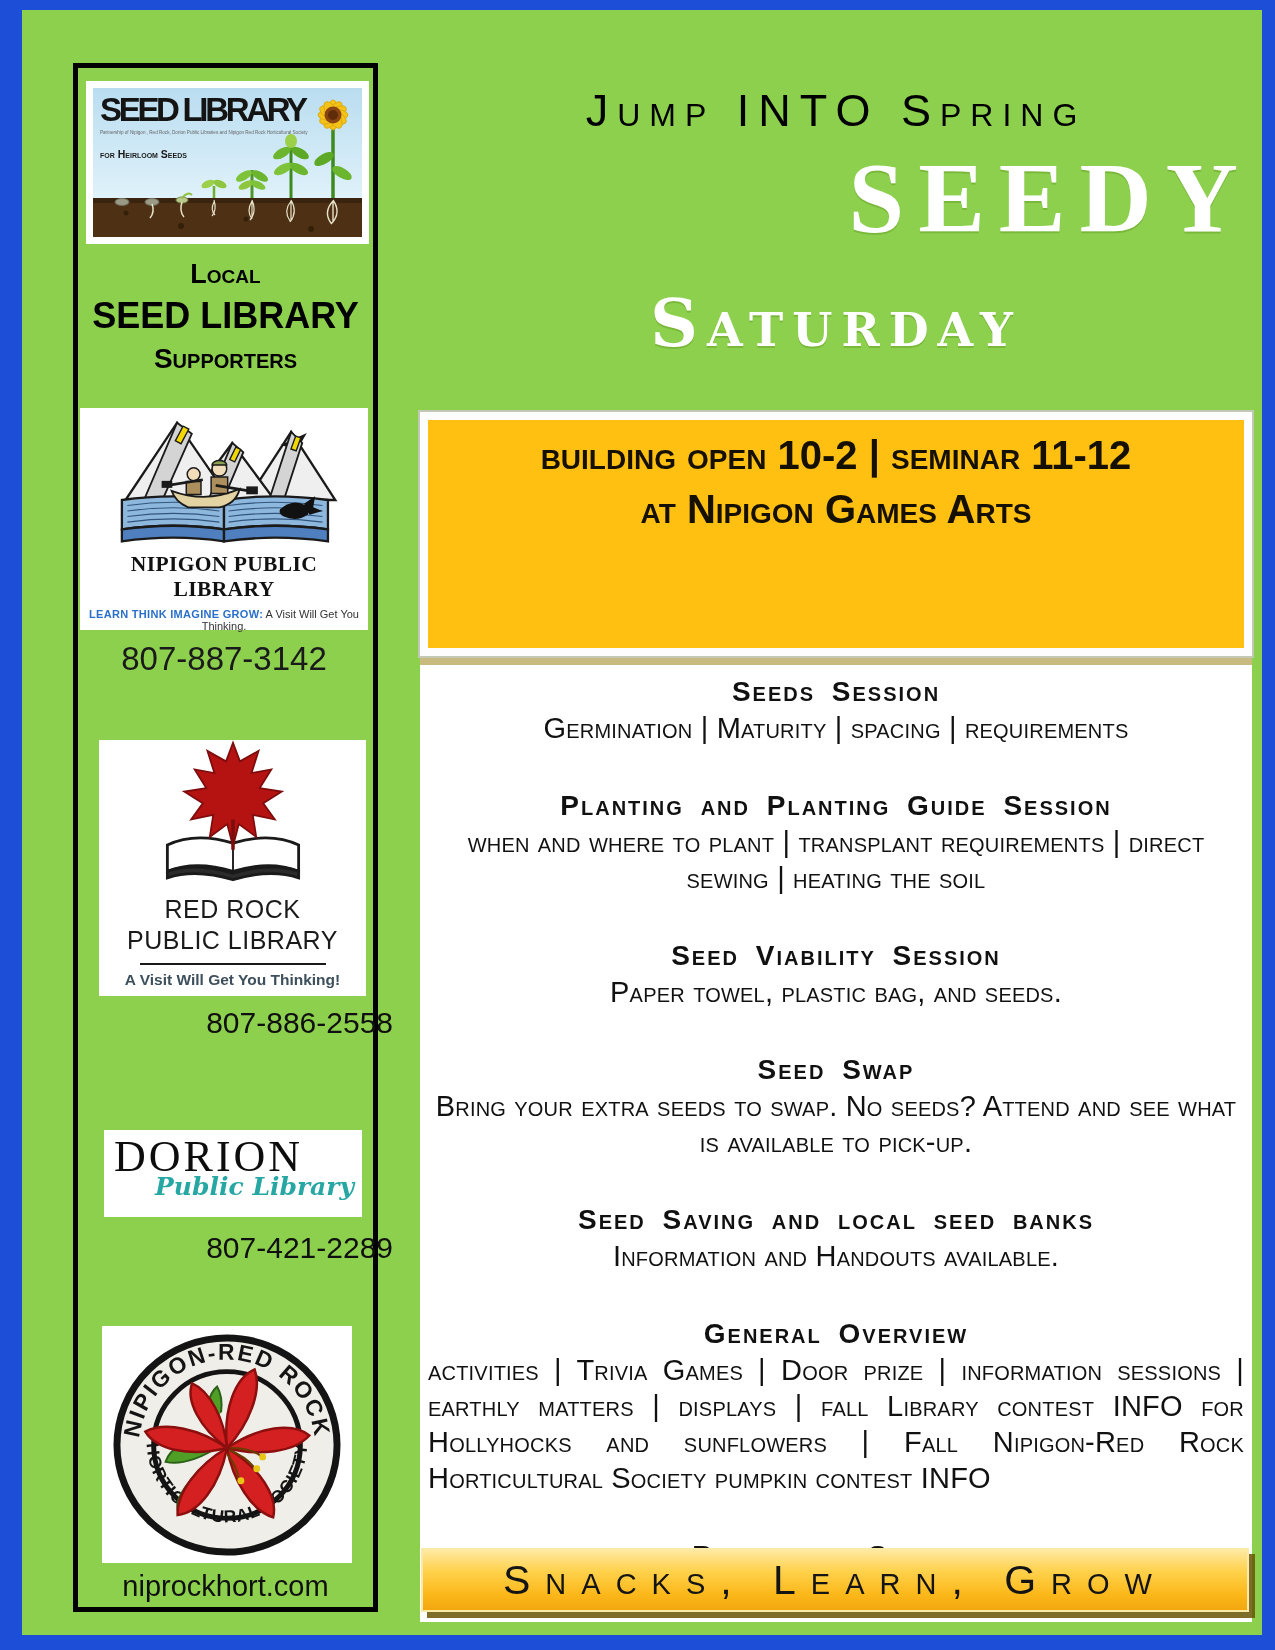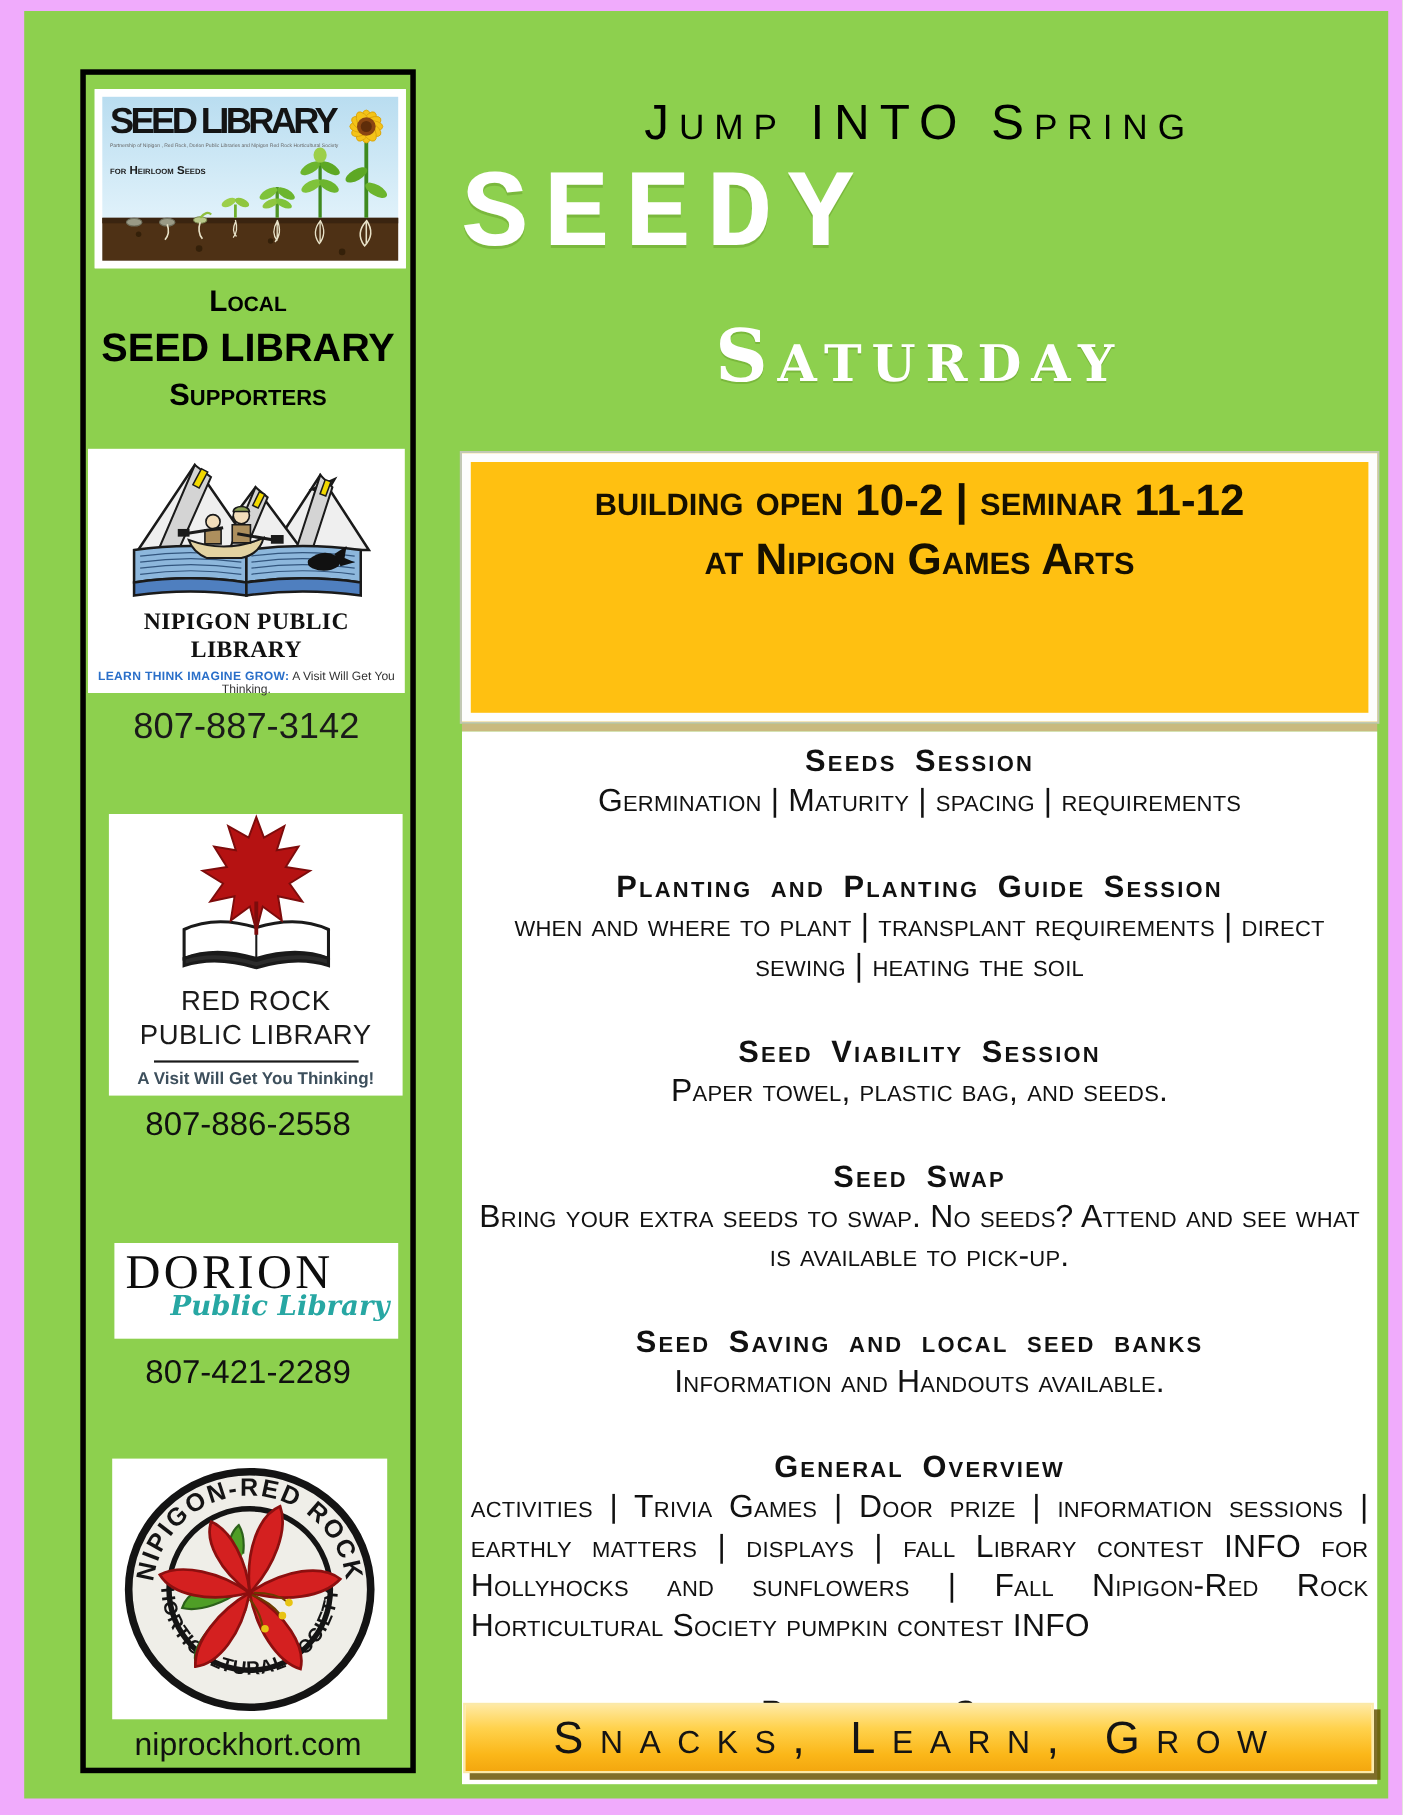--- a/index.html
+++ b/index.html
@@ -1,16 +1,16 @@
 <!DOCTYPE html>
 <html><head>
 <meta charset="utf-8">
 <style>
   html,body{margin:0;padding:0;background:#ffffff;}
-  .page{position:relative;width:1275px;height:1650px;background:#f0abfc;overflow:hidden;
+  .page{position:relative;width:1275px;height:1650px;background:#1d4ed8;overflow:hidden;
         font-family:"Liberation Sans", sans-serif;color:#111;}
   .green-bg{position:absolute;left:22px;top:10px;width:1240px;height:1625px;background:#8dd04e;}
   .green-bg{background:#8dd04e;}
 
   
   .sidebar{position:absolute;left:51px;top:53px;width:305px;height:1549px;
            border:5px solid #000;box-sizing:border-box;}
   .card{position:absolute;background:#fff;}
   .seed-card{left:8px;top:13px;width:283px;height:163px;}
   .supporters{position:absolute;left:0;top:186px;width:100%;text-align:center;font-weight:bold;color:#000;}
@@ -23,39 +23,39 @@
   .nipigon-motto{font-size:11px;margin-top:6px;}
   .nipigon-motto .blue{color:#2a6fc9;font-weight:bold;letter-spacing:.3px;}
   .nipigon-motto .rest{color:#333;}
   .nipigon-phone{font-size:33px;margin-top:8px;color:#1a1a1a;}
 
   .redrock-card{left:21px;top:672px;width:267px;height:256px;text-align:center;}
   .redrock-name{font-size:25px;color:#1a1a1a;line-height:31px;letter-spacing:.5px;}
   .redrock-rule{width:186px;border-top:2.5px solid #1a1a1a;margin:7px auto 6px auto;}
   .redrock-tag{font-size:15.5px;font-weight:bold;color:#3d4f5c;}
 
-  .green-phone{position:absolute;width:100%;text-align:center;font-size:30px;color:#101010;}
+  .green-phone{position:absolute;width:100%;text-align:right;font-size:30px;color:#101010;padding-left:20px;}
   .rr-phone{top:938px;}
   .dorion-phone{top:1163px;}
 
   .dorion-card{left:26px;top:1062px;width:258px;height:87px;overflow:hidden;}
   .dorion-name{font-family:"Liberation Serif",serif;font-size:44px;letter-spacing:3px;color:#0d0d0d;
                margin:4px 0 0 10px;line-height:46px;}
   .dorion-script{font-family:"DejaVu Serif",serif;font-style:italic;font-weight:bold;
                  color:#27a7a3;font-size:25px;text-align:right;margin:-8px 8px 0 0;}
 
   .hort-card{left:24px;top:1258px;width:250px;height:237px;display:flex;align-items:center;justify-content:center;}
   .website{position:absolute;top:1502px;width:100%;text-align:center;font-size:29px;color:#101010;}
 
   
   .main{position:absolute;left:398px;top:0;width:832px;}
   .kicker{position:absolute;top:75px;width:100%;text-align:center;font-size:45px;color:#000;
           font-variant:small-caps;letter-spacing:9px;}
-  .title1{position:absolute;top:128px;width:100%;text-align:left;color:#fff;
-          font-family:Liberation Mono, monospace;font-weight:bold;font-size:100px;line-height:120px;letter-spacing:14px;
+  .title1{position:absolute;top:128px;width:100%;text-align:right;color:#fff;
+          font-family:Liberation Serif, serif;font-weight:bold;font-size:100px;line-height:120px;letter-spacing:14px;
           text-shadow:0 2px 0 rgba(90,140,30,.35);}
   .title2{position:absolute;top:268px;width:100%;text-align:center;color:#fff;
           font-family:"DejaVu Serif",serif;font-weight:bold;font-size:66px;line-height:90px;letter-spacing:9px;
           font-variant:small-caps;text-shadow:0 2px 0 rgba(90,140,30,.35);}
 
   .event-box{position:absolute;top:402px;width:832px;height:244px;box-sizing:border-box;
              background:#ffc011;border:8px solid #fdfdfd;box-shadow:0 0 0 2px #c2c8b4;
              text-align:center;color:#161000;}
   .event-l1{font-size:57px;font-weight:bold;font-variant:small-caps;margin-top:14px;line-height:64px;}
   .event-l2{font-size:40px;font-weight:bold;font-variant:small-caps;margin-top:12px;line-height:46px;}

